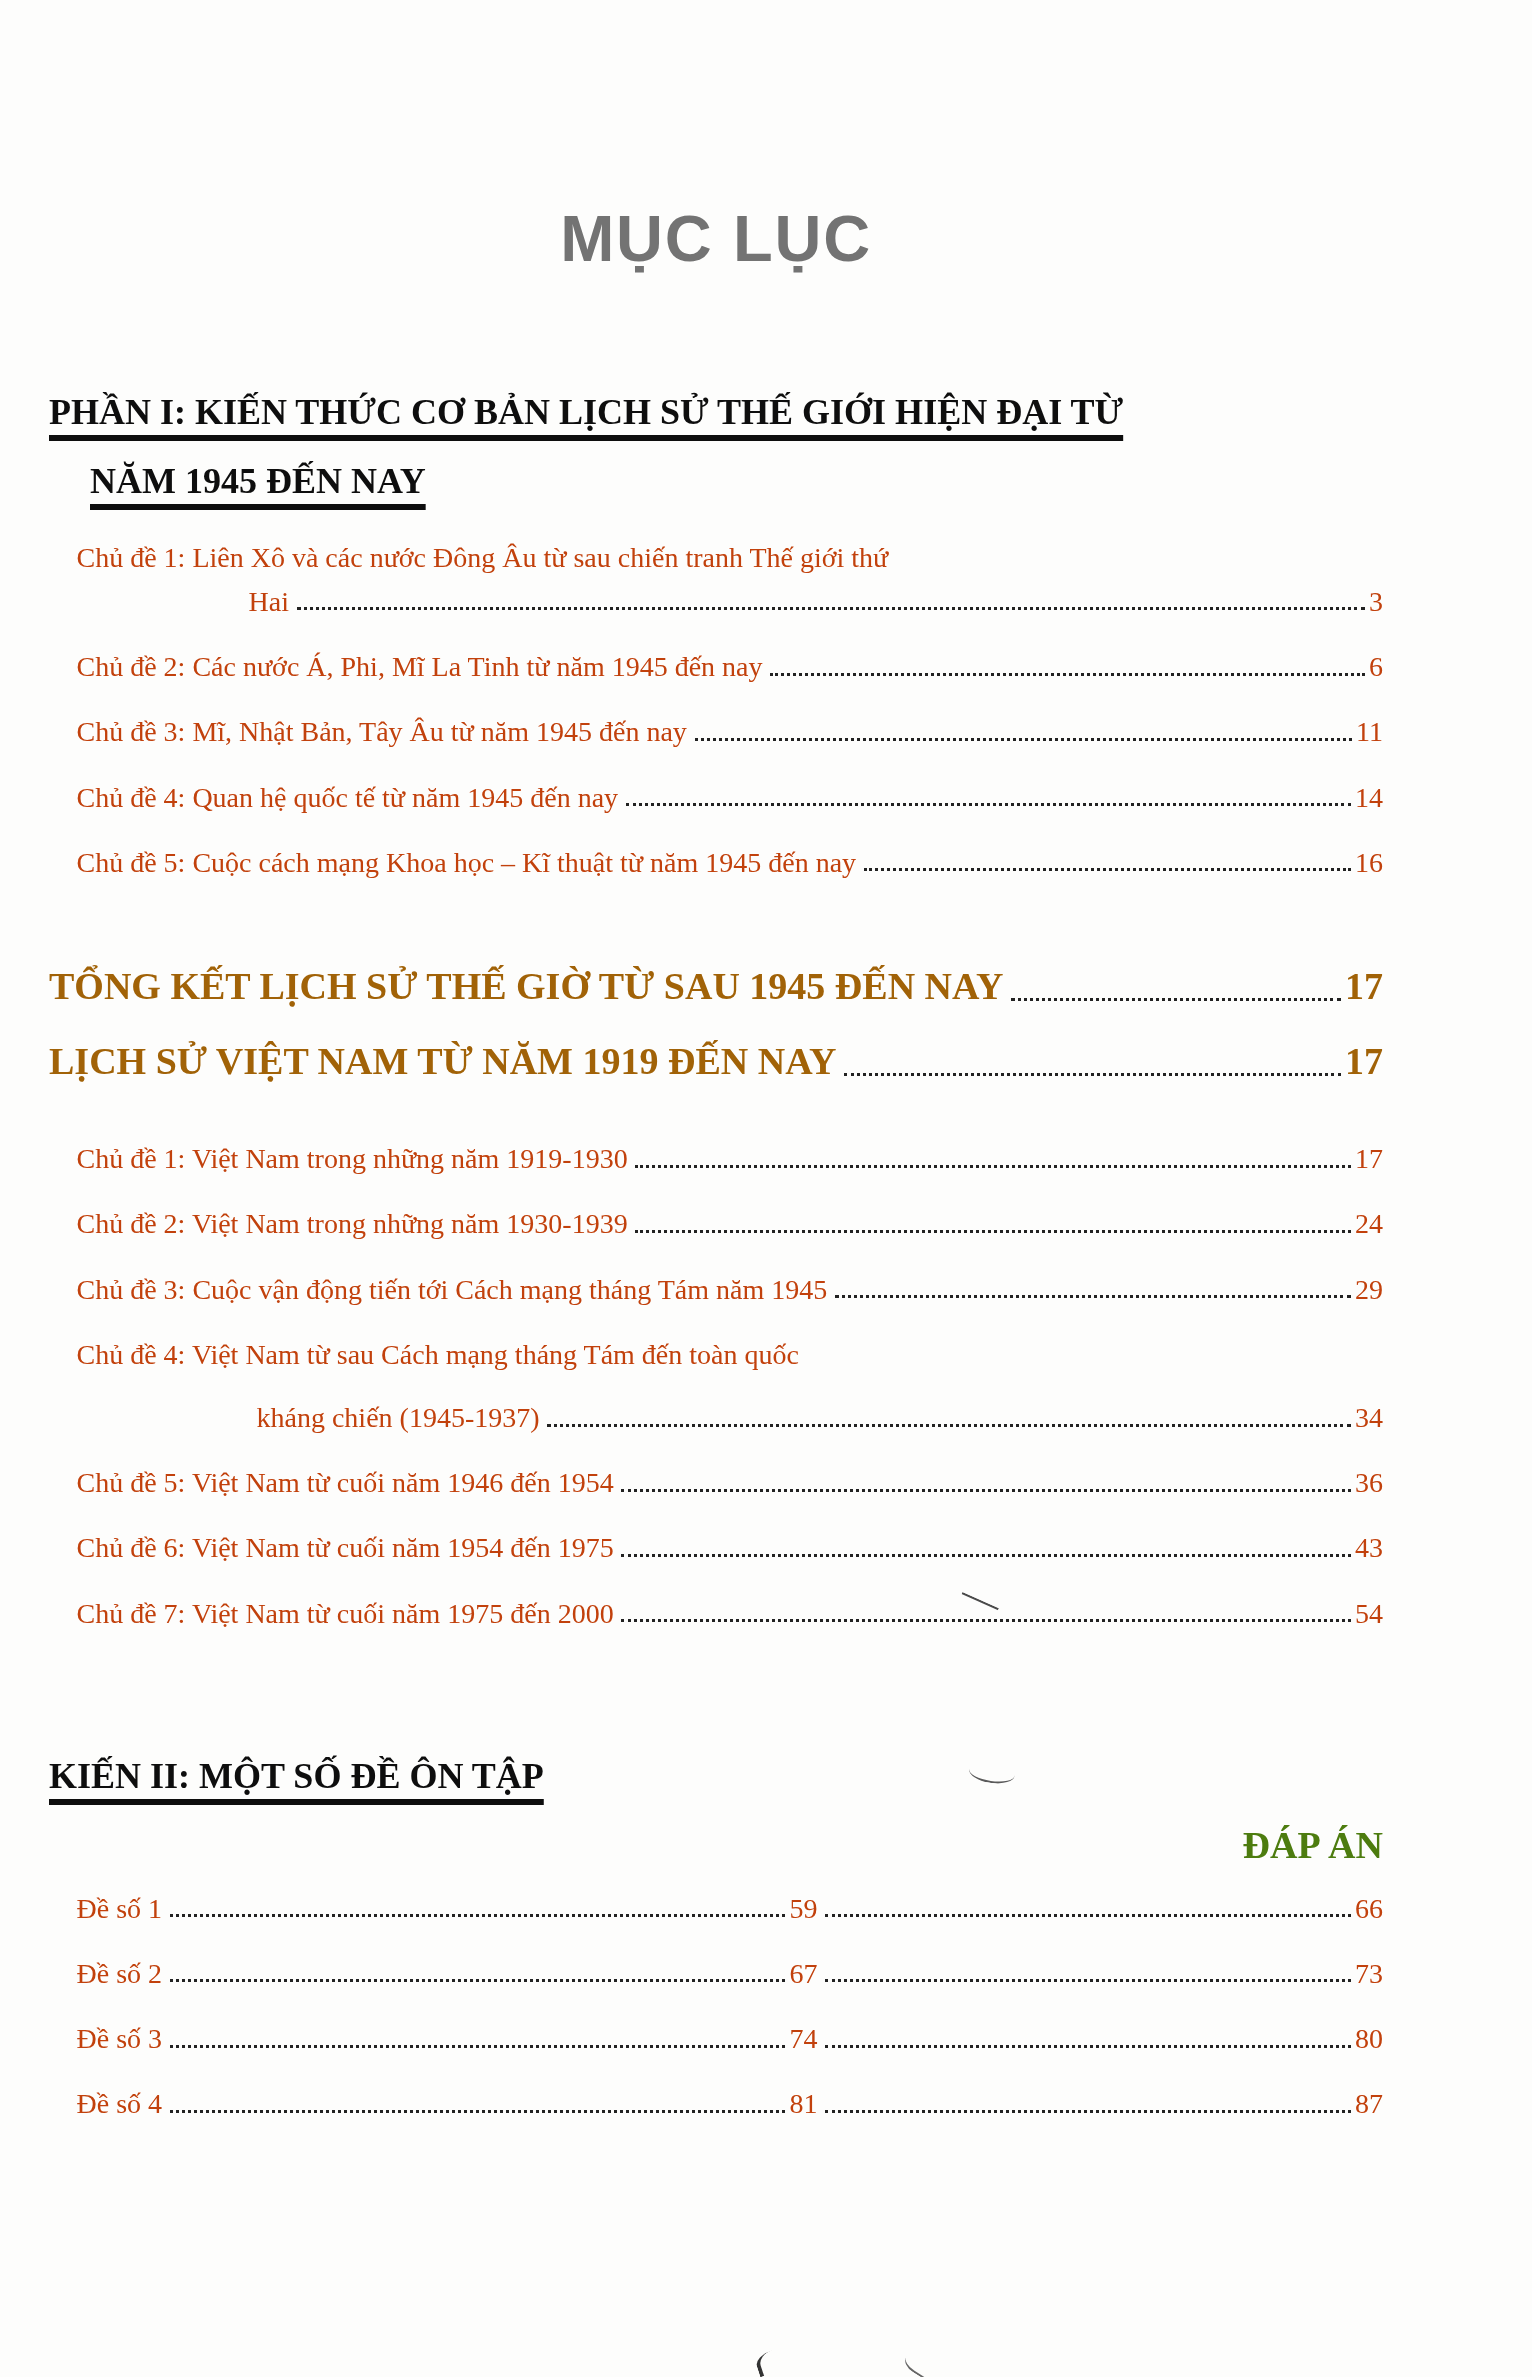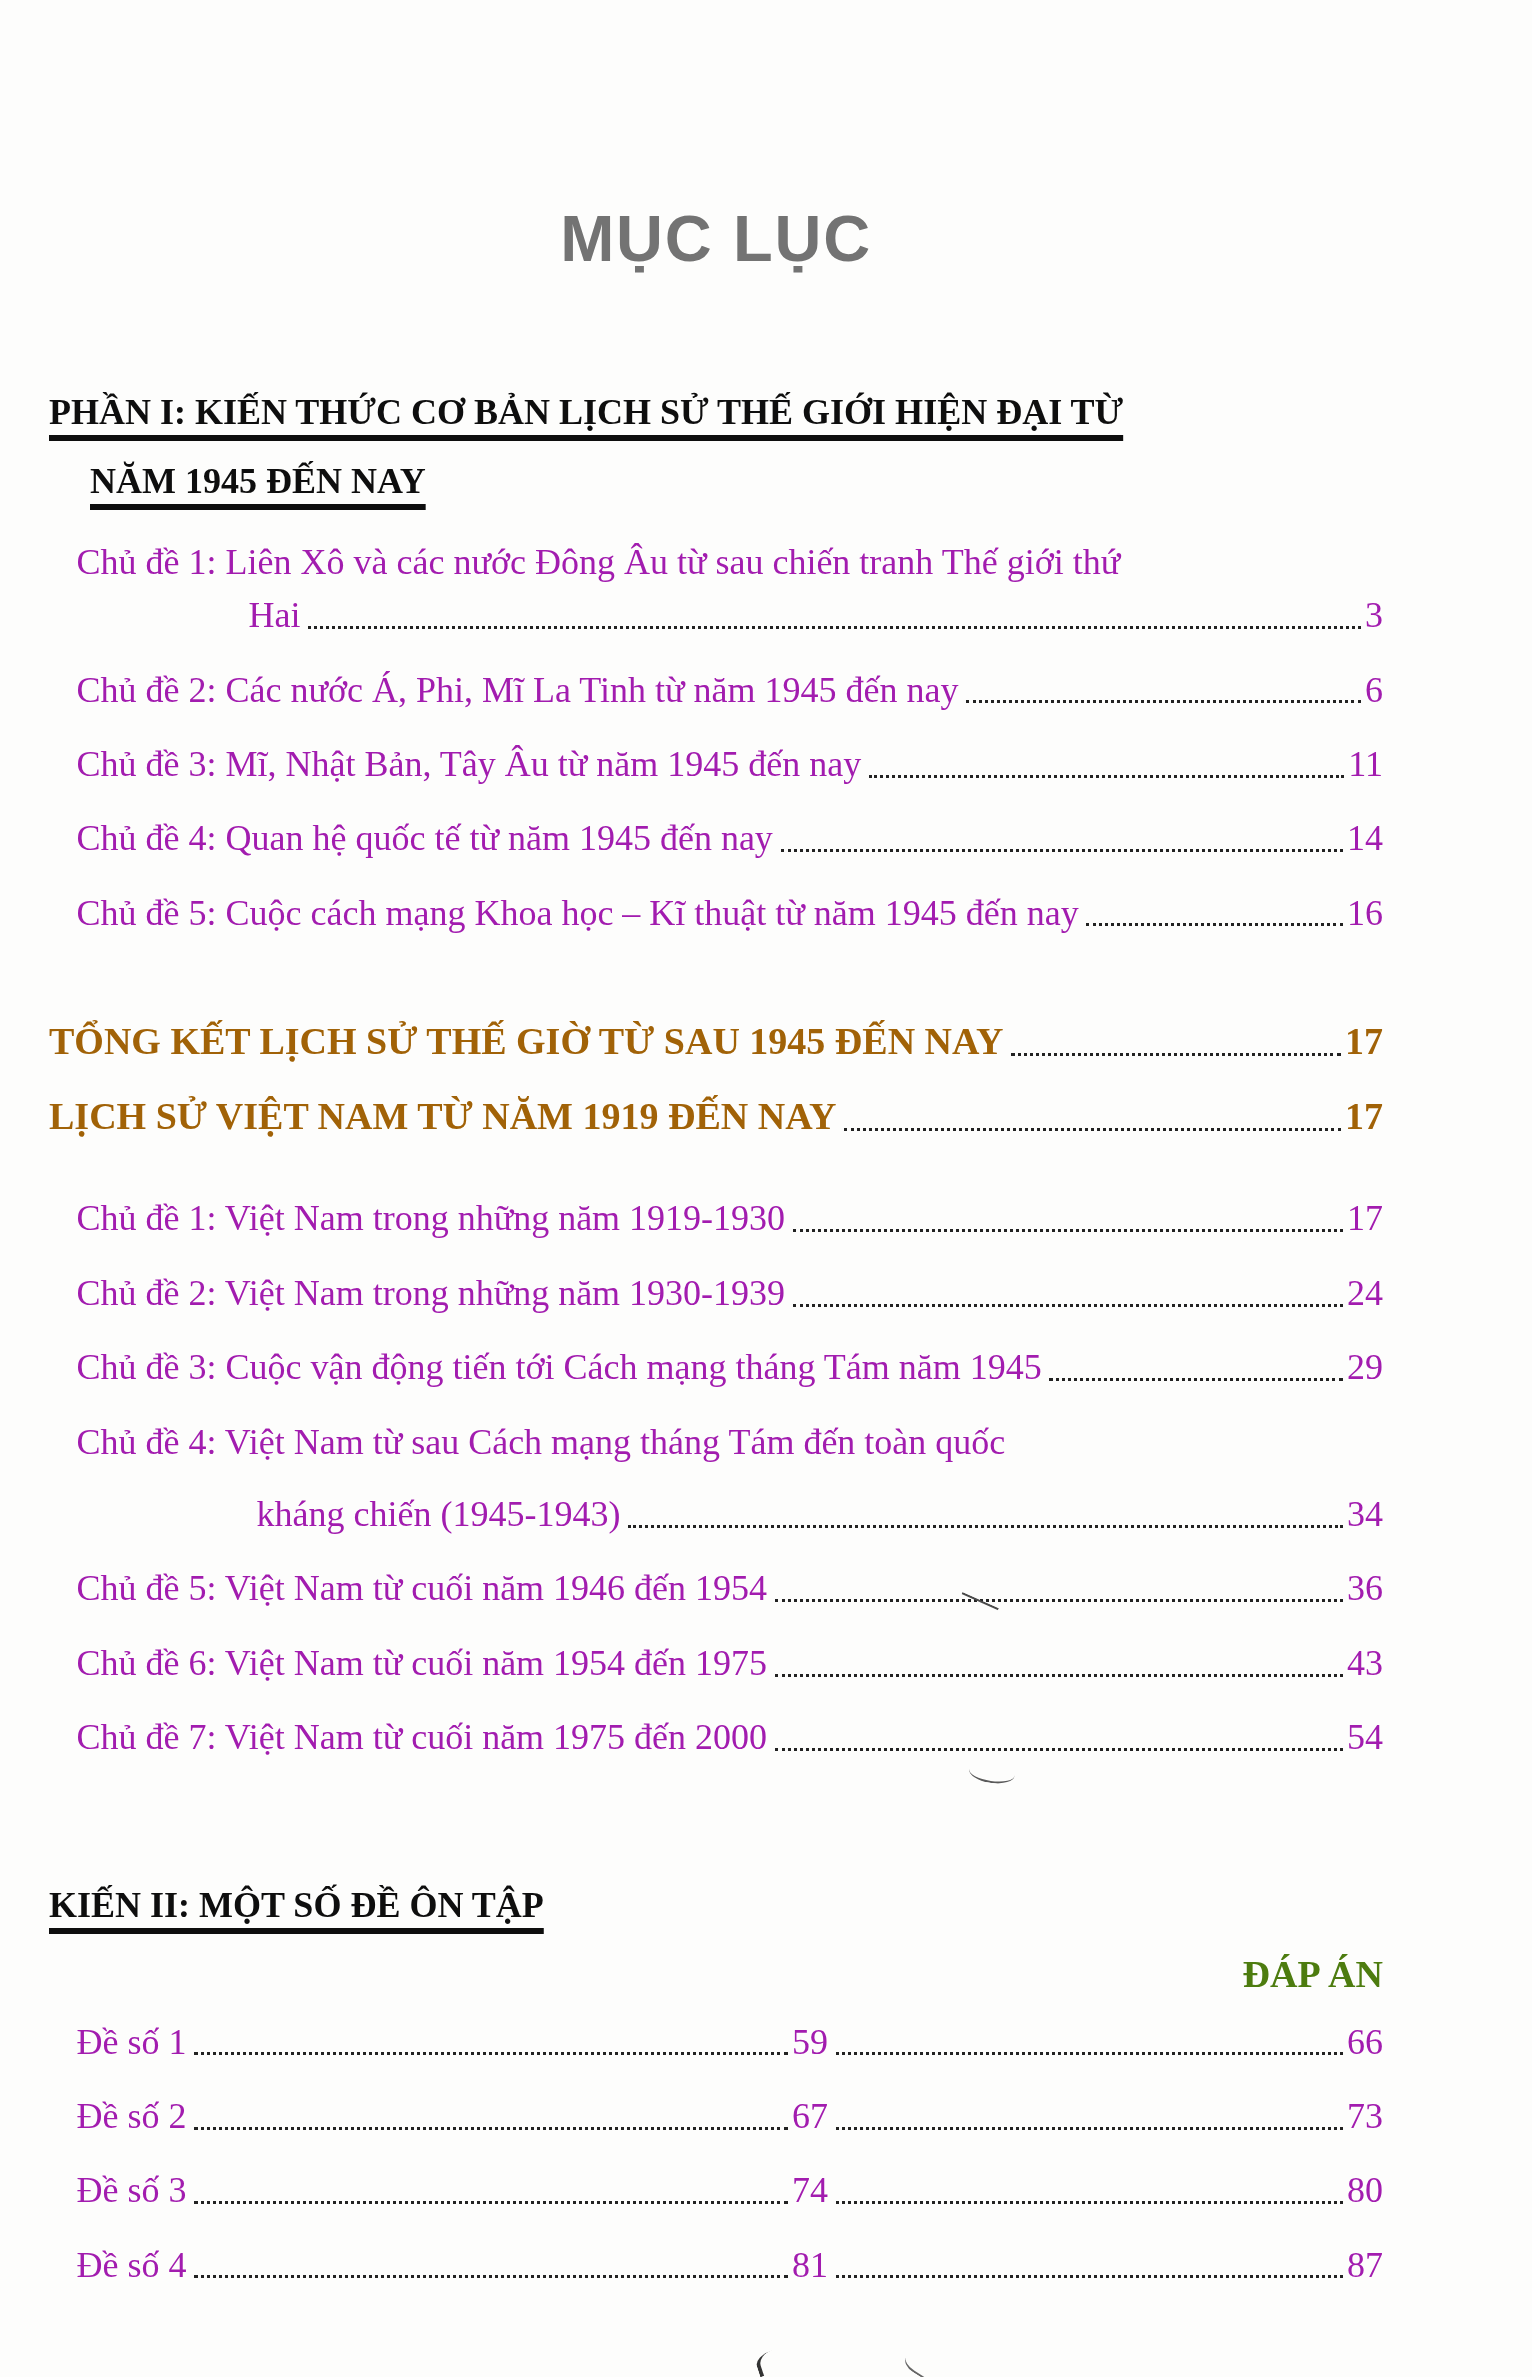--- a/index.html
+++ b/index.html
@@ -39,24 +39,24 @@
     text-underline-offset:11px;
     white-space:nowrap;
   }
   .part-heading .hline2{padding-left:41px;display:inline-block;}
   #part1-heading{margin-top:101px;margin-bottom:26px;}
   #part2-heading{margin-top:112px;}
   
   .entry{
     display:flex;
     align-items:flex-end;
-    font-size:36px;
+    font-size:28px;
     line-height:1.15;
     margin-bottom:33px;
-    color:#a21caf;
+    color:#c2410c;
   }
   .entry .lbl{white-space:nowrap;}
   .dots{
     flex:1 1 26px;
     min-width:22px;
     border-bottom:3.4px dotted #222;
     margin:0 4.3px 7.7px 7.7px;
     height:0;
   }
   .pg{white-space:nowrap;}
@@ -168,21 +168,21 @@
       <span class="pg">24</span>
     </div>
     <div class="entry indent">
       <span class="lbl">Chủ đề 3: Cuộc vận động tiến tới Cách mạng tháng Tám năm 1945</span>
       <span class="dots"></span>
       <span class="pg">29</span>
     </div>
     <div class="entry two indent">
       <div class="l1 lbl">Chủ đề 4: Việt Nam từ sau Cách mạng tháng Tám đến toàn quốc</div>
       <div class="l2row indent-khang">
-        <span class="lbl">kháng chiến (1945-1943)</span>
+        <span class="lbl">kháng chiến (1945-1937)</span>
         <span class="dots"></span>
         <span class="pg">34</span>
       </div>
     </div>
     <div class="entry indent">
       <span class="lbl">Chủ đề 5: Việt Nam từ cuối năm 1946 đến 1954</span>
       <span class="dots"></span>
       <span class="pg">36</span>
     </div>
     <div class="entry indent">

